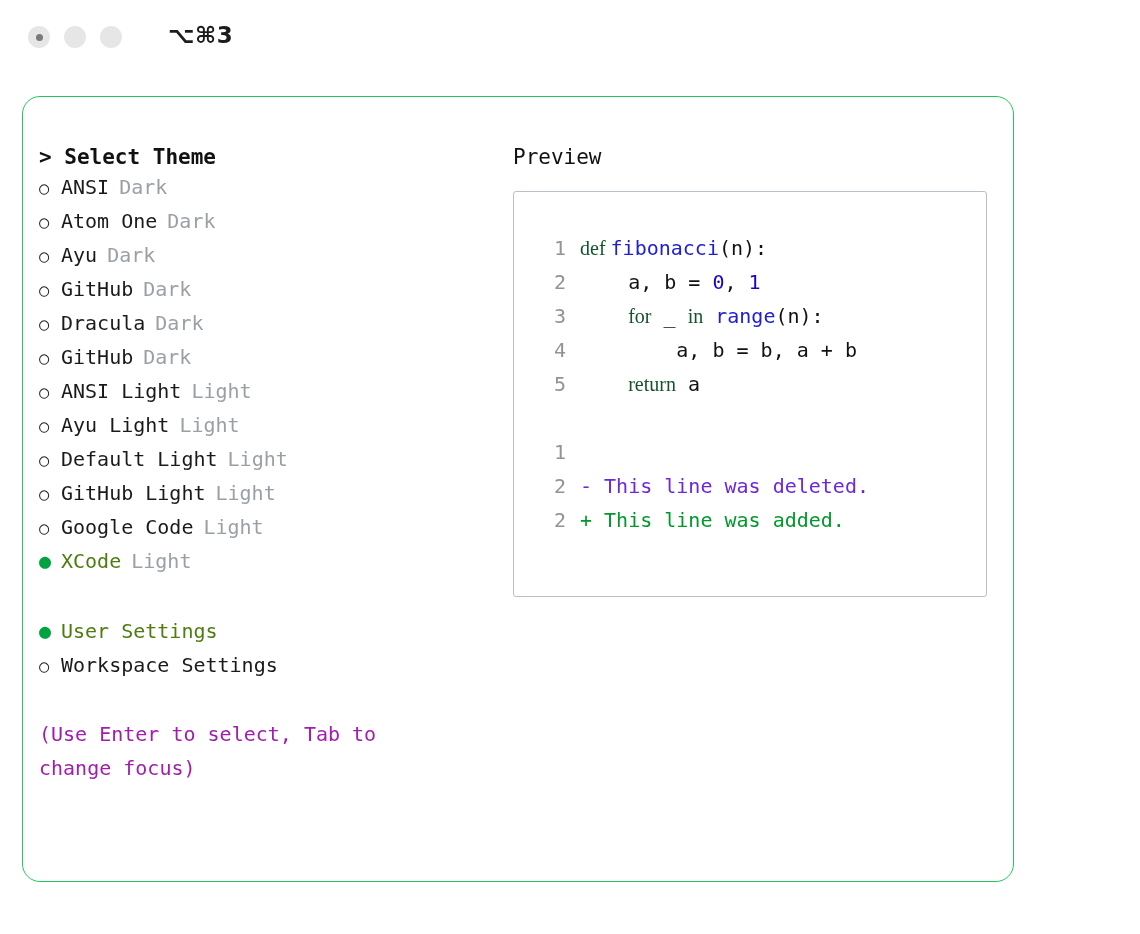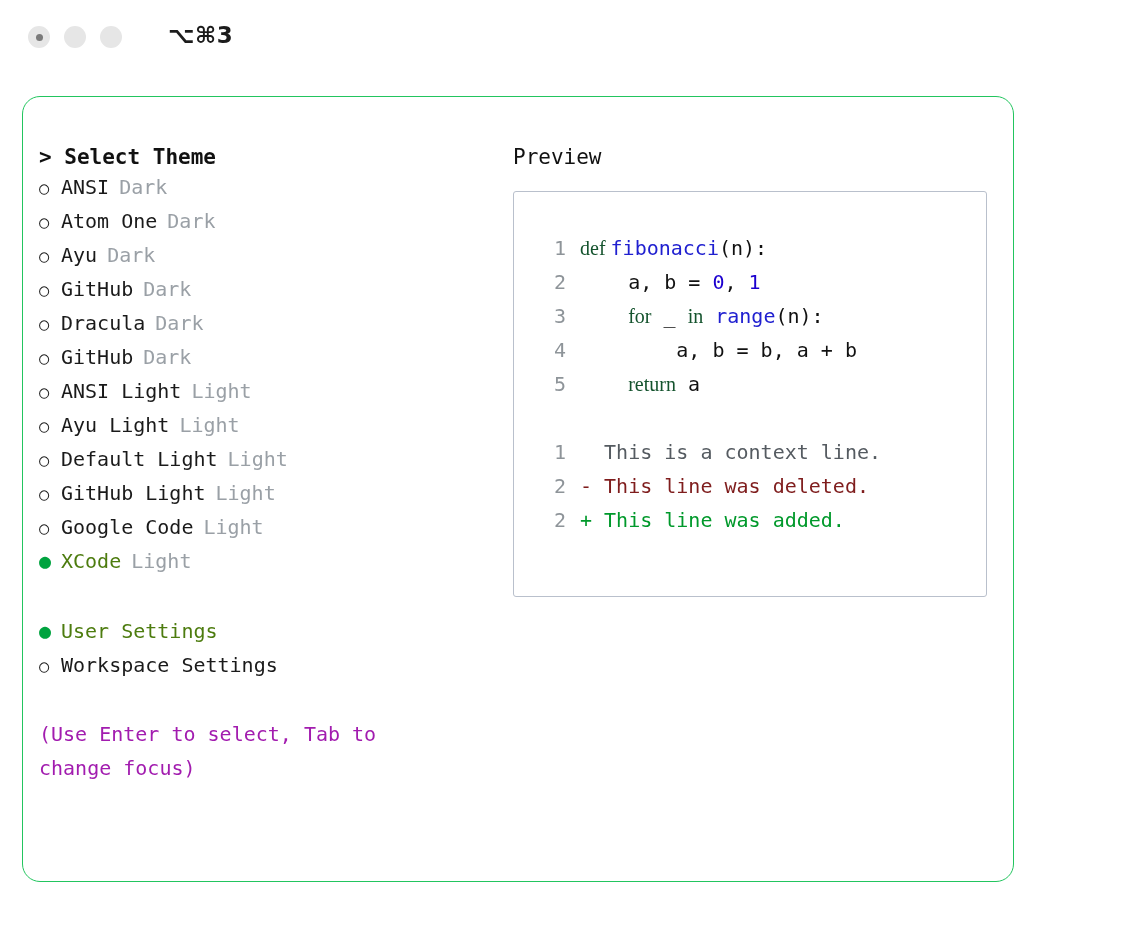--- a/index.html
+++ b/index.html
@@ -179,21 +179,21 @@
     color: #8e9499;
     margin-right: 14px;
   }
   .code-text { white-space: pre; }
   .kw  { color: #14532d; font-family: Liberation Serif, serif; }
   .fn  { color: #2020d0; }
   .num { color: #1c00cf; }
   .pl  { color: #111111; }
   .blank { height: 34px; }
   .ctx { color: #555b61; }
-  .del { color: #7f1d1d; }
+  .del { color: #6d28d9; }
   .add { color: #00992b; }
 </style>
 </head>
 <body>
 
 <div class="window">
 
   <div class="titlebar">
     <div class="traffic">
       <div class="dot">
@@ -240,21 +240,21 @@
       <div class="preview-box">
         <div id="code-block">
             <div class="code-line"><span class="ln">1</span><span class="code-text"><span class="kw">def </span><span class="fn">fibonacci</span><span class="pl">(n):</span></span></div>
             <div class="code-line"><span class="ln">2</span><span class="code-text"><span class="pl">    a, b = </span><span class="num">0</span><span class="pl">, </span><span class="num">1</span></span></div>
             <div class="code-line"><span class="ln">3</span><span class="code-text"><span class="pl">    </span><span class="kw">for</span><span class="pl"> _ </span><span class="kw">in</span><span class="pl"> </span><span class="fn">range</span><span class="pl">(n):</span></span></div>
             <div class="code-line"><span class="ln">4</span><span class="code-text"><span class="pl">        a, b = b, a + b</span></span></div>
             <div class="code-line"><span class="ln">5</span><span class="code-text"><span class="pl">    </span><span class="kw">return</span><span class="pl"> a</span></span></div>
           </div>
         <div class="blank"></div>
         <div id="diff-block">
-            <div class="code-line"><span class="ln">1</span><span class="code-text ctx">  This is a context line.</span></div>
+            <div class="code-line"><span class="ln">1</span></div>
             <div class="code-line"><span class="ln">2</span><span class="code-text del">- This line was deleted.</span></div>
             <div class="code-line"><span class="ln">2</span><span class="code-text add">+ This line was added.</span></div>
           </div>
       </div>
     </div>
 
   </div>
 </div>
 
 </body></html>

